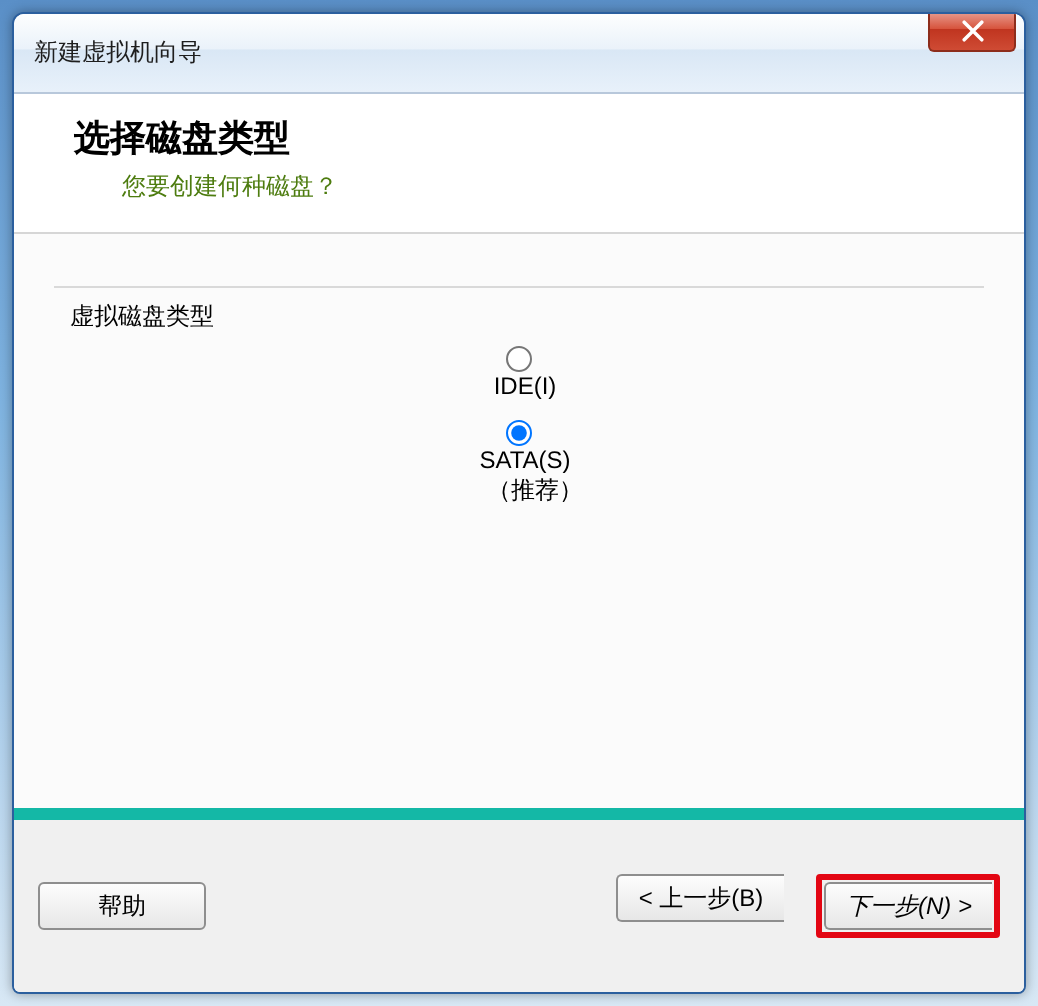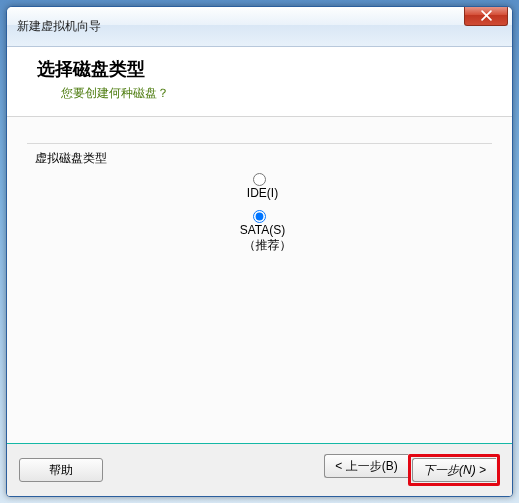--- a/index.html
+++ b/index.html
@@ -105,22 +105,22 @@
   }
   .radio-row input[type=radio] {
     margin: 0 6px 0 0;
     width: 13px; height: 13px;
   }
   .radio-row span { color: #000; }
   .recommend { margin-left: 10px; }
   .spacer { flex: 1; }
   .footer {
     background: #f0f0f0;
-    border-top: 1px solid #14b8a6;
-    padding: 10px 12px;
+    border-top: 6px solid #14b8a6;
+    padding: 27px 12px;
     display: flex;
     align-items: center;
   }
   .btn {
     height: 24px;
     min-width: 84px;
     background: linear-gradient(to bottom, #fdfdfd, #e7e7e7);
     border: 1px solid #8e8e8e;
     border-radius: 3px;
     font-size: 12px;
@@ -128,21 +128,21 @@
     cursor: pointer;
     padding: 0 10px;
     color: #000;
   }
   .footer-right {
     margin-left: auto;
     display: flex;
     align-items: center;
     gap: 6px;
   }
-  .nav-group { display:flex; }
+  .nav-group { display:flex;gap:16px; }
   .nav-group .btn:first-child { border-radius: 3px 0 0 3px; border-right: none; }
   .hl-box {
     border: 3px solid #e30613;
     padding: 1px;
     border-radius: 2px;
     display: inline-flex;
   }
   .hl-box .btn { border-radius: 0 3px 3px 0; font-style: italic; }
 </style>
 </head>

